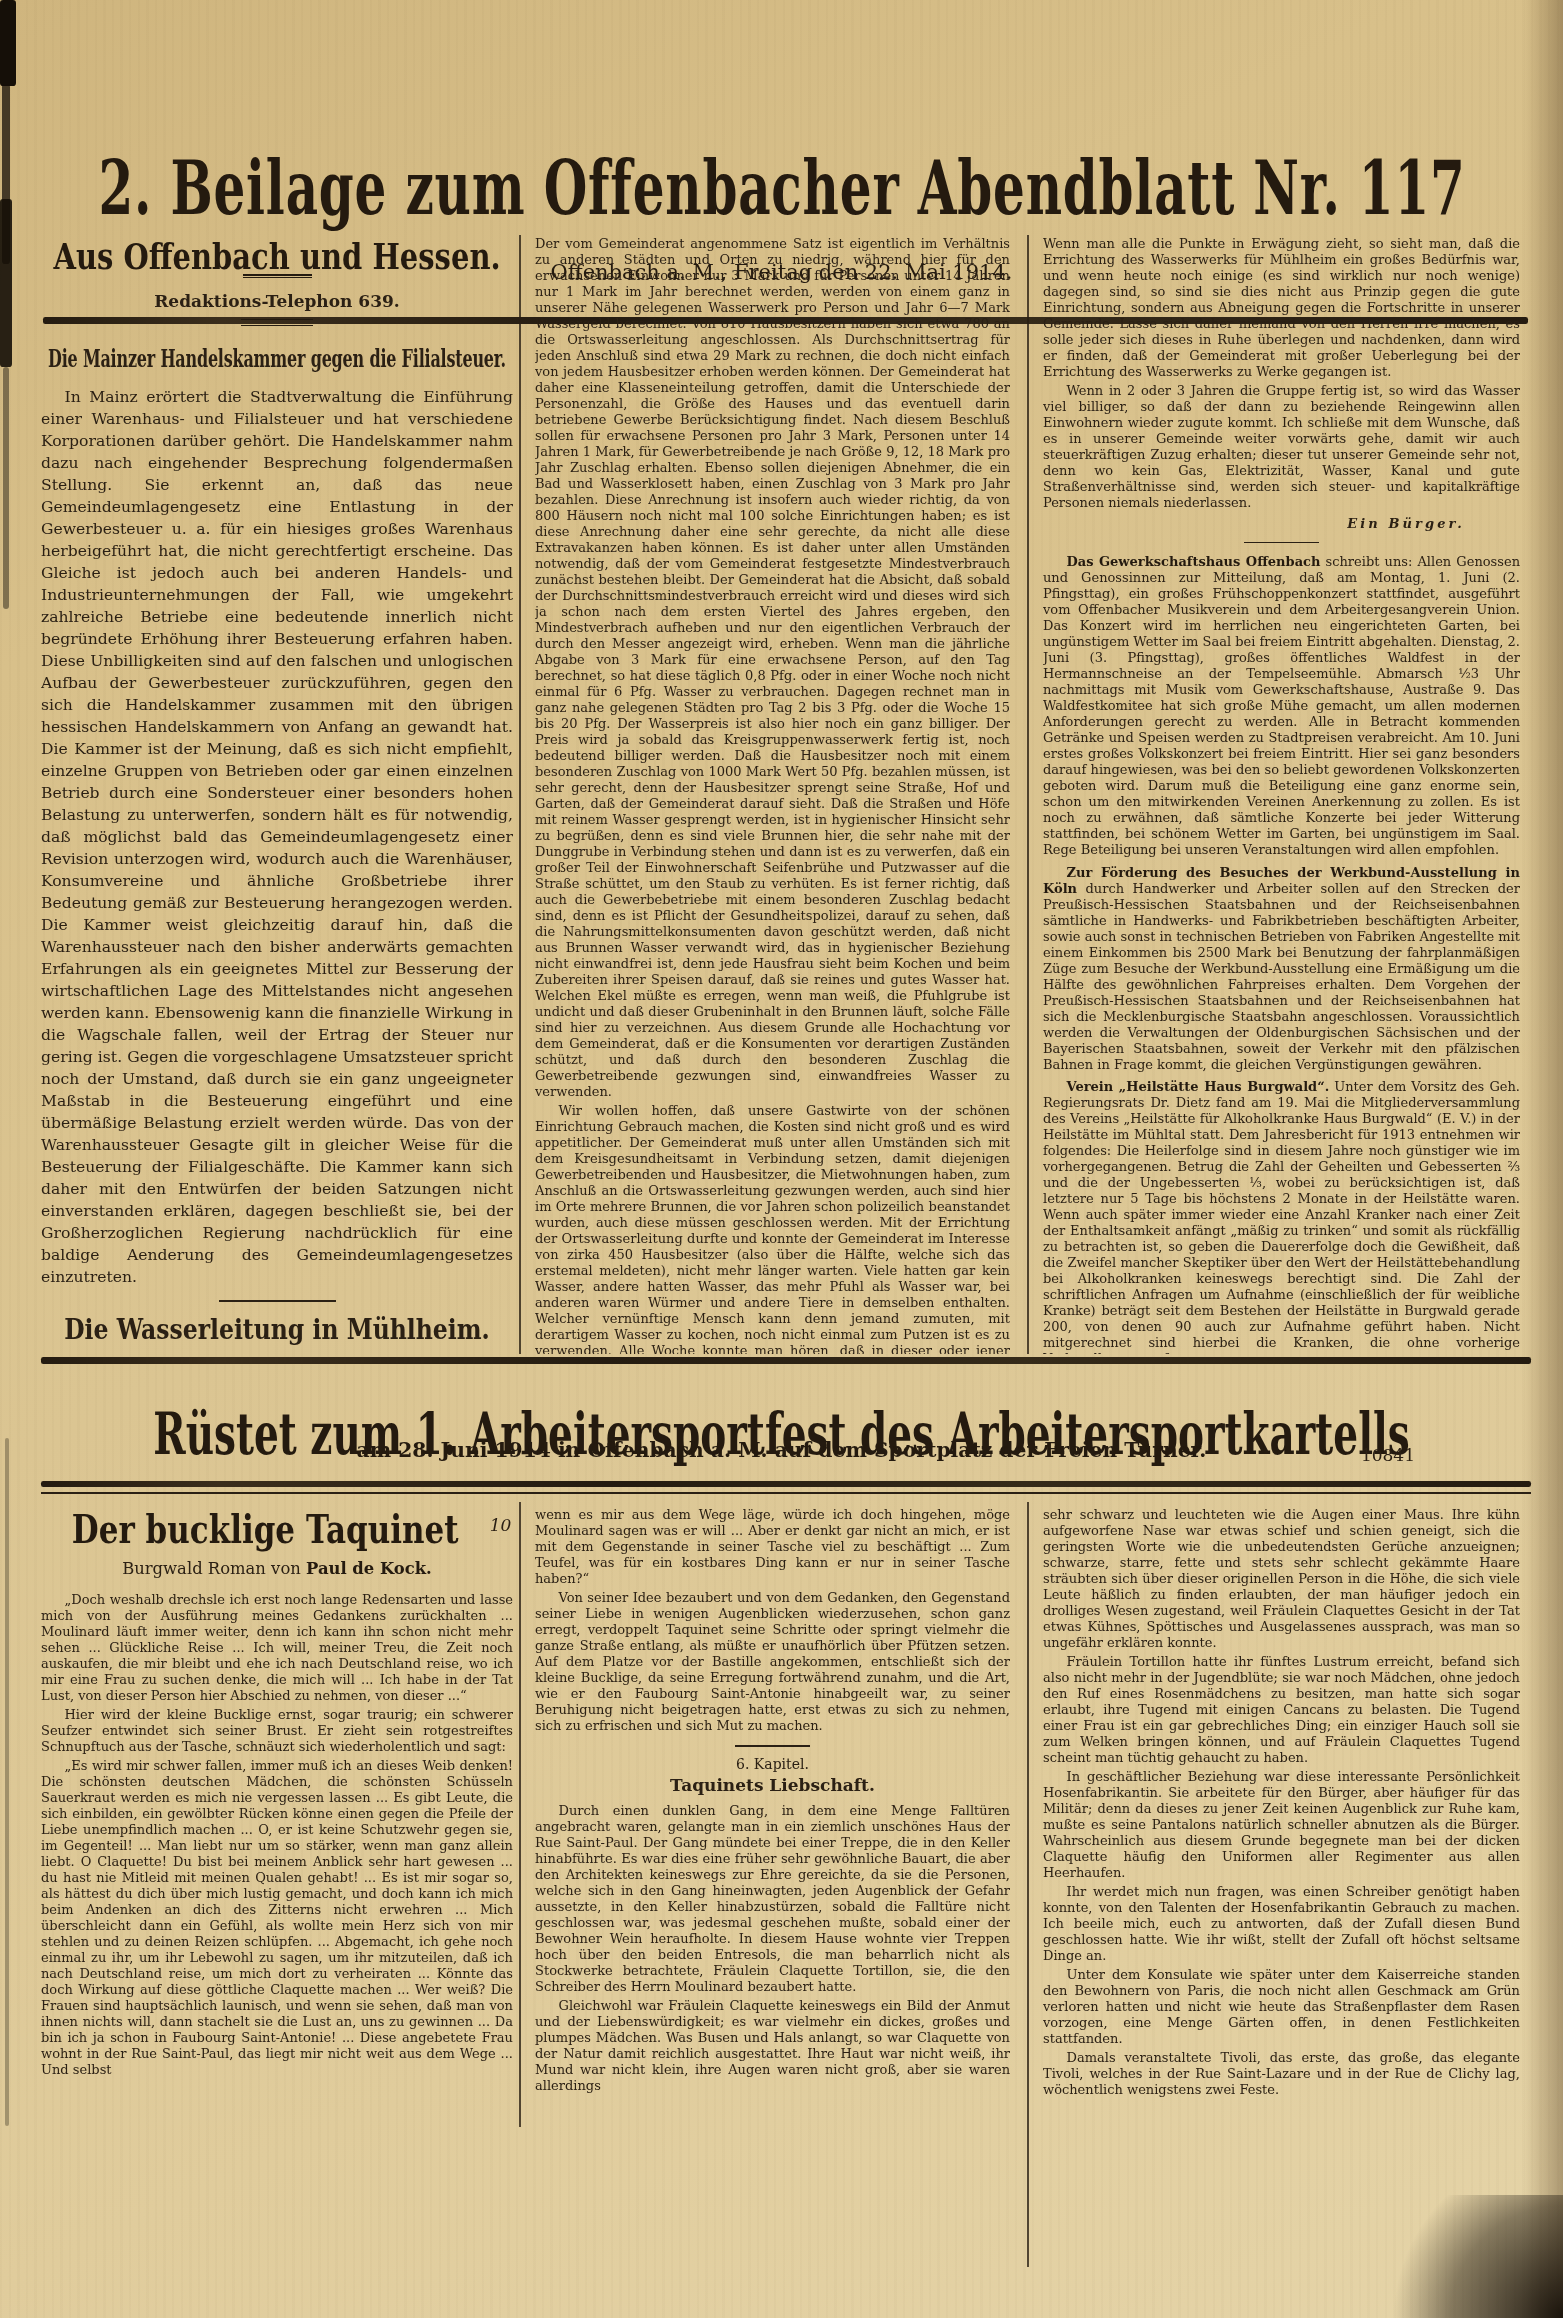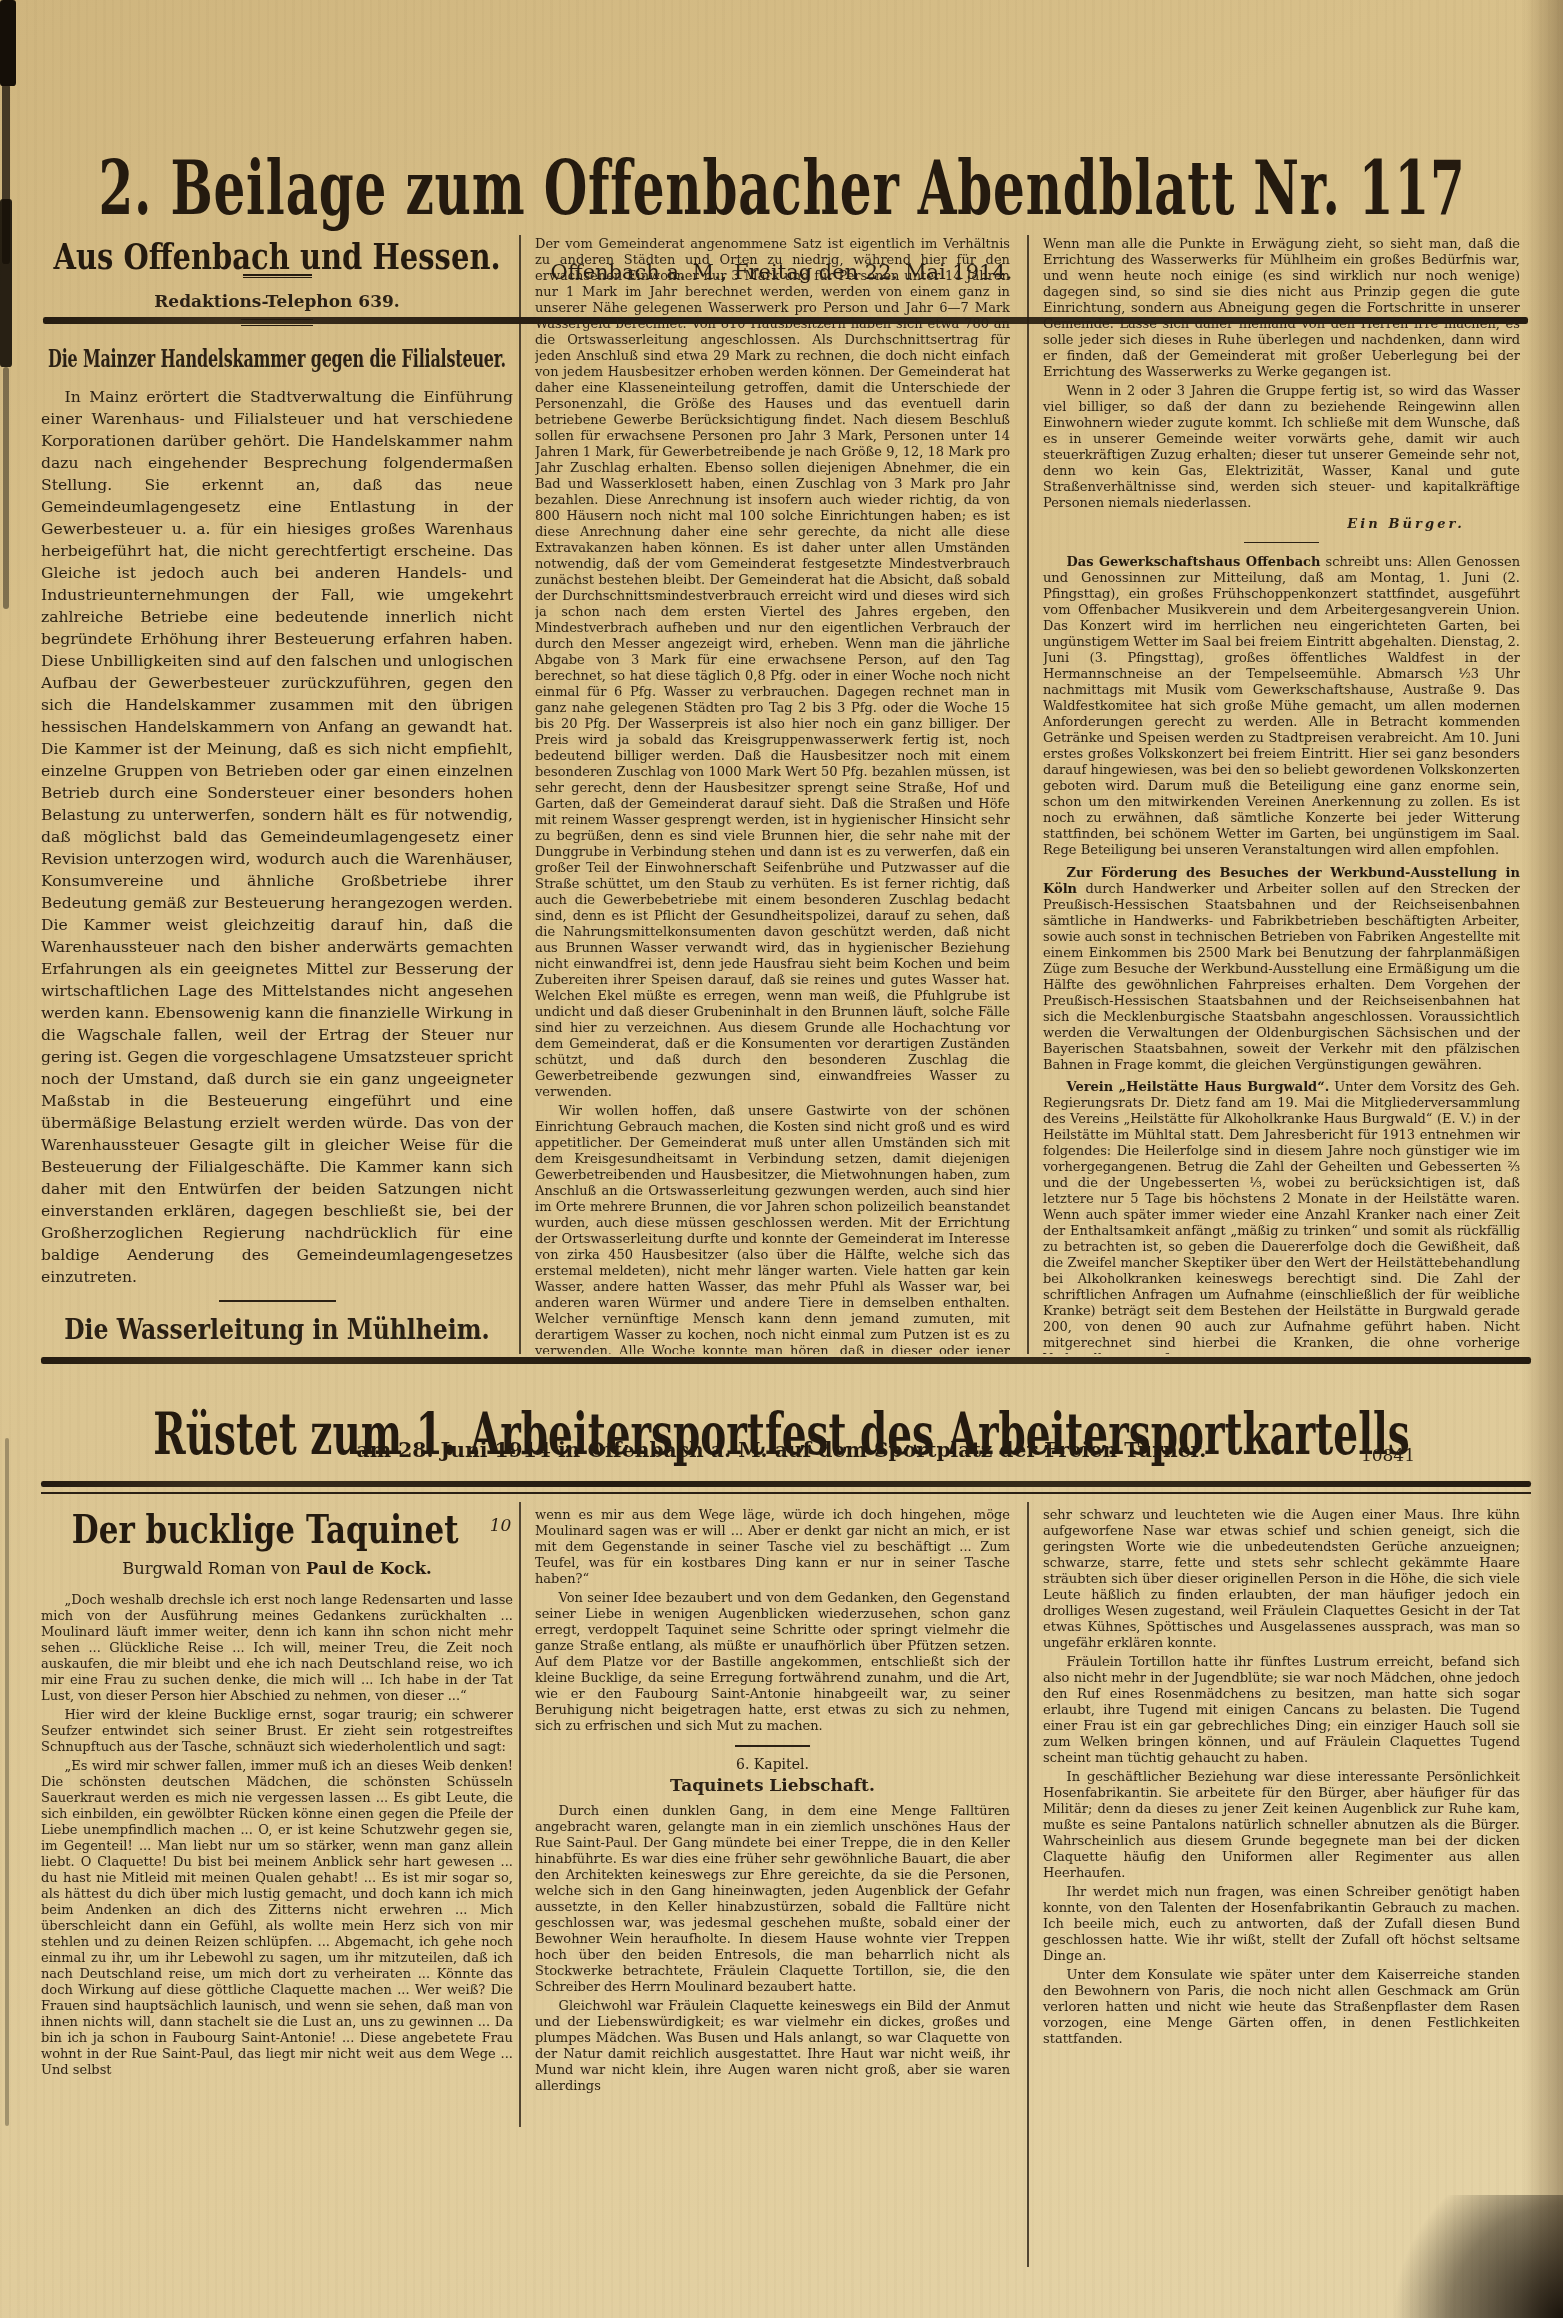--- a/index.html
+++ b/index.html
@@ -147,16 +147,17 @@
   </section>
 
   <div class="vrule" style="left:1027px;top:1502px;height:765px;"></div>
 
   <section class="col" style="left:1043px;top:1507px;width:477px;height:762px;">
     <p class="body-sm">sehr schwarz und leuchteten wie die Augen einer Maus. Ihre kühn aufgeworfene Nase war etwas schief und schien geneigt, sich die geringsten Worte wie die unbedeutendsten Gerüche anzueignen; schwarze, starre, fette und stets sehr schlecht gekämmte Haare sträubten sich über dieser originellen Person in die Höhe, die sich viele Leute häßlich zu finden erlaubten, der man häufiger jedoch ein drolliges Wesen zugestand, weil Fräulein Claquettes Gesicht in der Tat etwas Kühnes, Spöttisches und Ausgelassenes aussprach, was man so ungefähr erklären konnte.</p>
     <p class="body-sm ind mt">Fräulein Tortillon hatte ihr fünftes Lustrum erreicht, befand sich also nicht mehr in der Jugendblüte; sie war noch Mädchen, ohne jedoch den Ruf eines Rosenmädchens zu besitzen, man hatte sich sogar erlaubt, ihre Tugend mit einigen Cancans zu belasten. Die Tugend einer Frau ist ein gar gebrechliches Ding; ein einziger Hauch soll sie zum Welken bringen können, und auf Fräulein Claquettes Tugend scheint man tüchtig gehaucht zu haben.</p>
     <p class="body-sm ind mt">In geschäftlicher Beziehung war diese interessante Persönlichkeit Hosenfabrikantin. Sie arbeitete für den Bürger, aber häufiger für das Militär; denn da dieses zu jener Zeit keinen Augenblick zur Ruhe kam, mußte es seine Pantalons natürlich schneller abnutzen als die Bürger. Wahrscheinlich aus diesem Grunde begegnete man bei der dicken Claquette häufig den Uniformen aller Regimenter aus allen Heerhaufen.</p>
     <p class="body-sm ind mt">Ihr werdet mich nun fragen, was einen Schreiber genötigt haben konnte, von den Talenten der Hosenfabrikantin Gebrauch zu machen. Ich beeile mich, euch zu antworten, daß der Zufall diesen Bund geschlossen hatte. Wie ihr wißt, stellt der Zufall oft höchst seltsame Dinge an.</p>
     <p class="body-sm ind mt">Unter dem Konsulate wie später unter dem Kaiserreiche standen den Bewohnern von Paris, die noch nicht allen Geschmack am Grün verloren hatten und nicht wie heute das Straßenpflaster dem Rasen vorzogen, eine Menge Gärten offen, in denen Festlichkeiten stattfanden.</p>
+    <p class="body-sm ind mt">Damals veranstaltete Tivoli, das erste, das große, das elegante Tivoli, welches in der Rue Saint-Lazare und in der Rue de Clichy lag, wöchentlich wenigstens zwei Feste.</p>
   </section>
 
 </div>
 
 
 </body></html>

